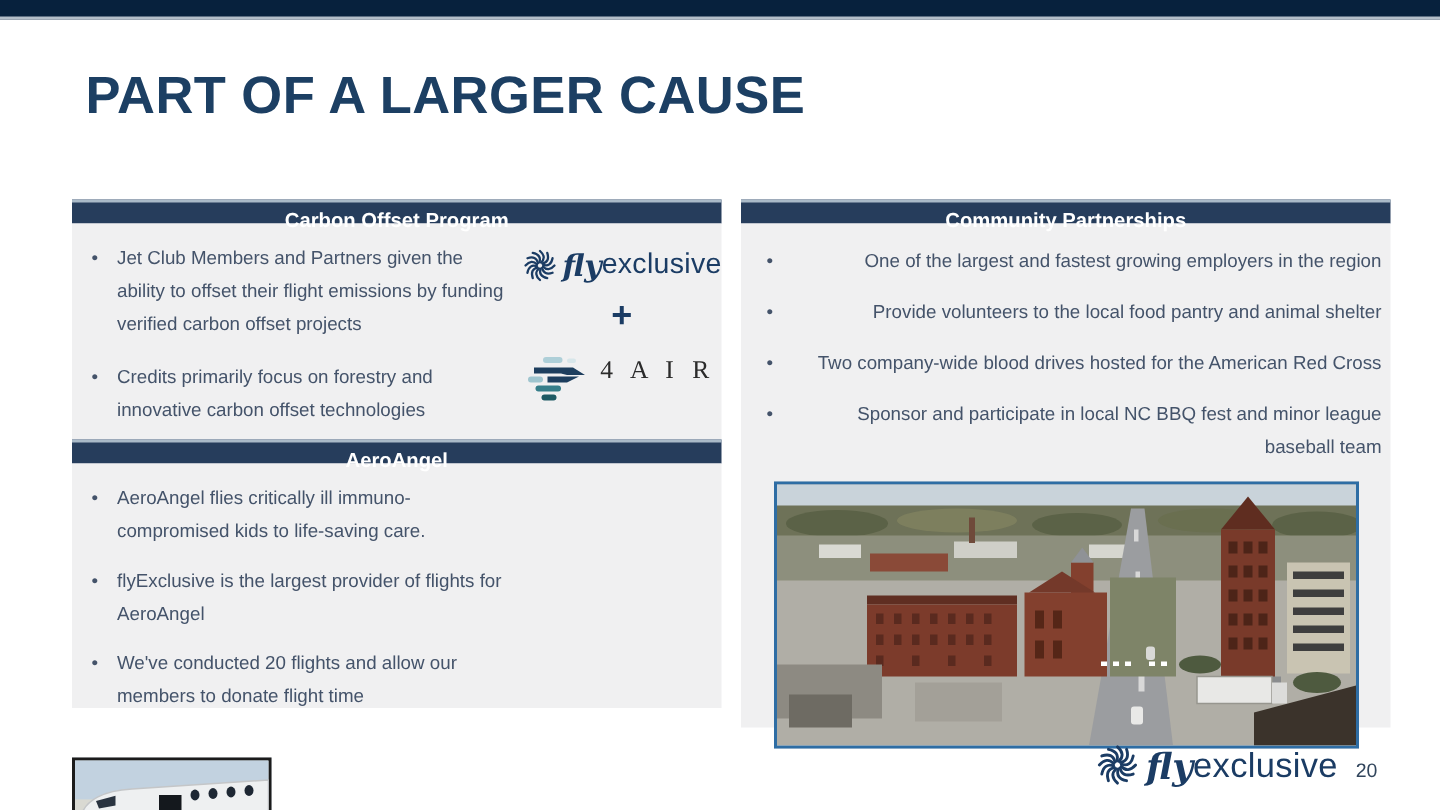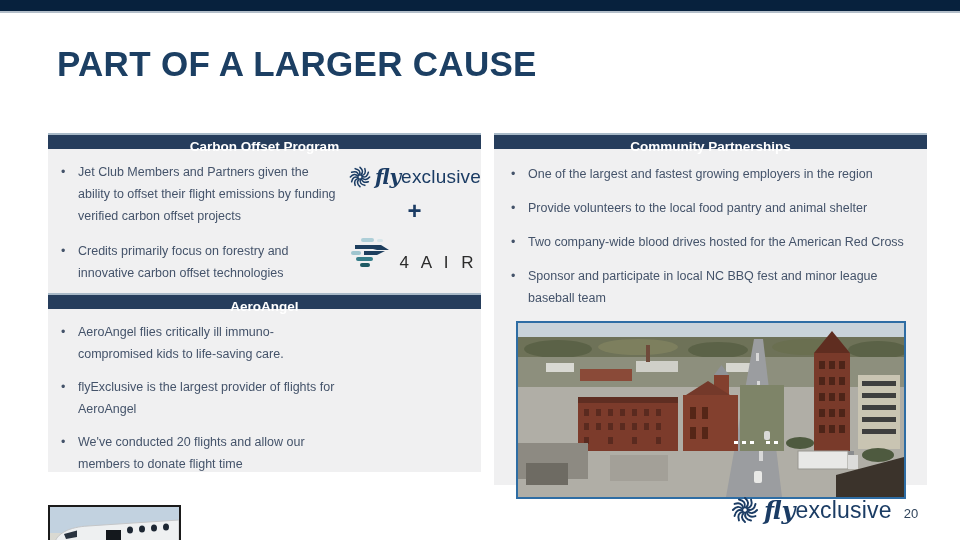--- a/index.html
+++ b/index.html
@@ -31,31 +31,31 @@
   .carbon-body { height:144px; display:flex; }
   .carbon-body ul { flex:1; max-width:300px; }
   .logo-stack { width:133px; display:flex; flex-direction:column; align-items:center;
                 justify-content:flex-start; padding-top:16px; }
   .fly-logo { display:flex; align-items:center; color:#1B3C64; }
   .fly-logo .fly  { font-family:"DejaVu Serif", serif; font-style:italic; font-weight:bold;
                     font-size:20px; margin-left:3px; }
   .fly-logo .excl { font-size:19px; letter-spacing:0.2px; }
   .plus-sign { color:#1B3C64; font-size:24px; font-weight:bold; line-height:1;
                margin:10px 0 8px 0; }
-  .fourair { display:flex; align-items:flex-end; margin-top:6px; }
+  .fourair { display:flex; align-items:flex-start; margin-top:6px;font-family:Liberation Serif, serif; }
   .fourair .fourair-text { font-size:17px; color:#2B2B2B; letter-spacing:4px; margin-left:8px; }
 
   .aero-body { height:163px; display:flex;flex-direction:column; }
   .aero-body ul { flex:1; max-width:300px; }
   .aero-body ul li { margin-bottom:11px; }
   .jet-photo { width:133px; height:112px; margin:19px 6px 0 0; border:2px solid #1B1B1B;
                flex:none; background:#cdd6de; }
   .jet-photo svg { display:block; }
 
-  .community-body { height:336px; }
+  .community-body { height:336px;text-align:right; }
   .community-body ul { padding:14px 6px 0 8px; }
   .community-body ul li { margin-bottom:12px; }
   .city-photo { width:390px; height:178px; margin:7px auto 0 auto; border:2px solid #2E6DA4;
                 background:#c9d3da; }
   .city-photo svg { display:block; }
 
   .footer { position:absolute; left:730px; top:495px; display:flex; align-items:center; }
   .footer .fly  { font-family:"DejaVu Serif", serif; font-style:italic; font-weight:bold;
                   font-size:24px; color:#1B3C64; margin-left:4px; }
   .footer .excl { font-size:23px; color:#1B3C64; letter-spacing:0.2px; }

